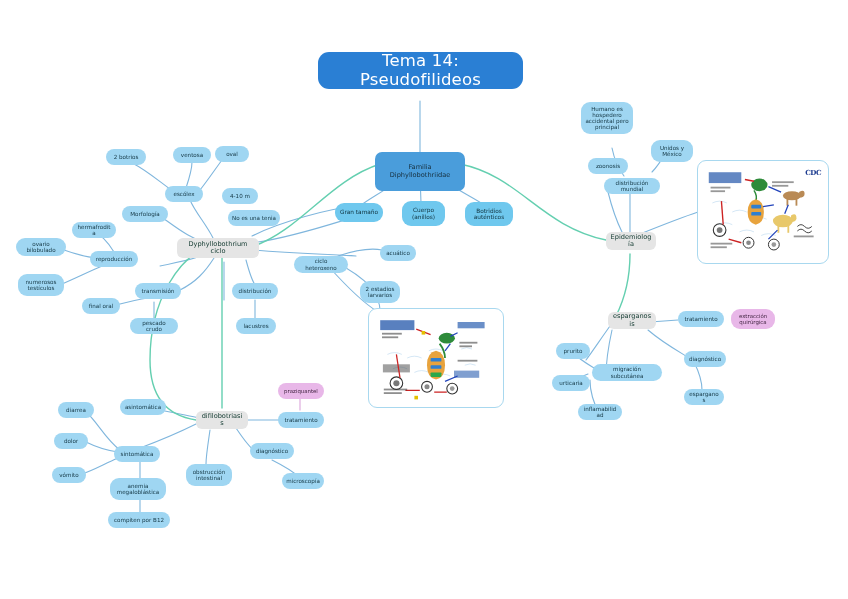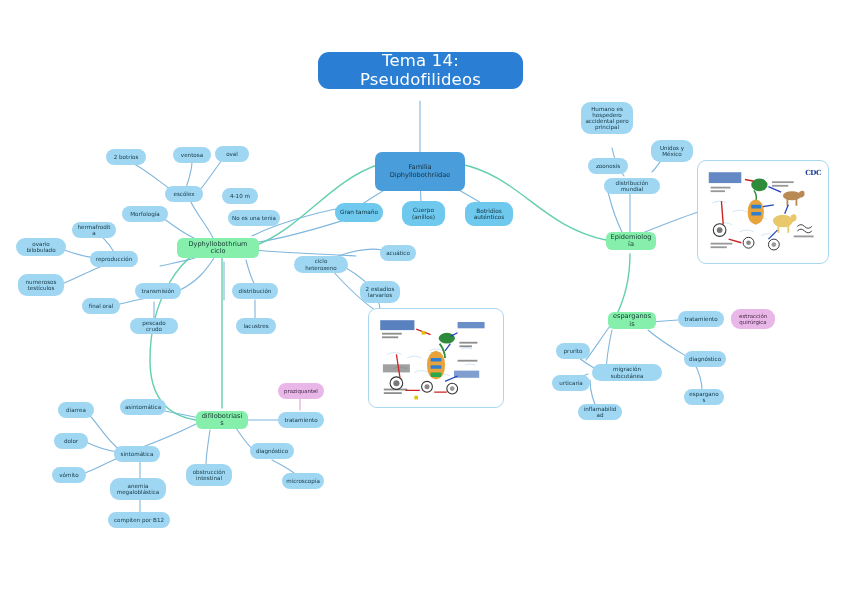--- a/index.html
+++ b/index.html
@@ -44,21 +44,21 @@
     font-size: 16.5px;
     letter-spacing: 0.2px;
   }
   .n-family {
     background: #4a9ddb;
     color: #17303f;
     font-size: 6.6px;
     border-radius: 7px;
   }
   .n-green {
-    background: #86efac;
+    background: #e5e5e5;
     color: #123a30;
     font-size: 6.6px;
     border-radius: 6px;
   }
   .n-blue {
     background: #9fd6f2;
     color: #143744;
     font-size: 5.6px;
   }
   .n-blue-mid {

